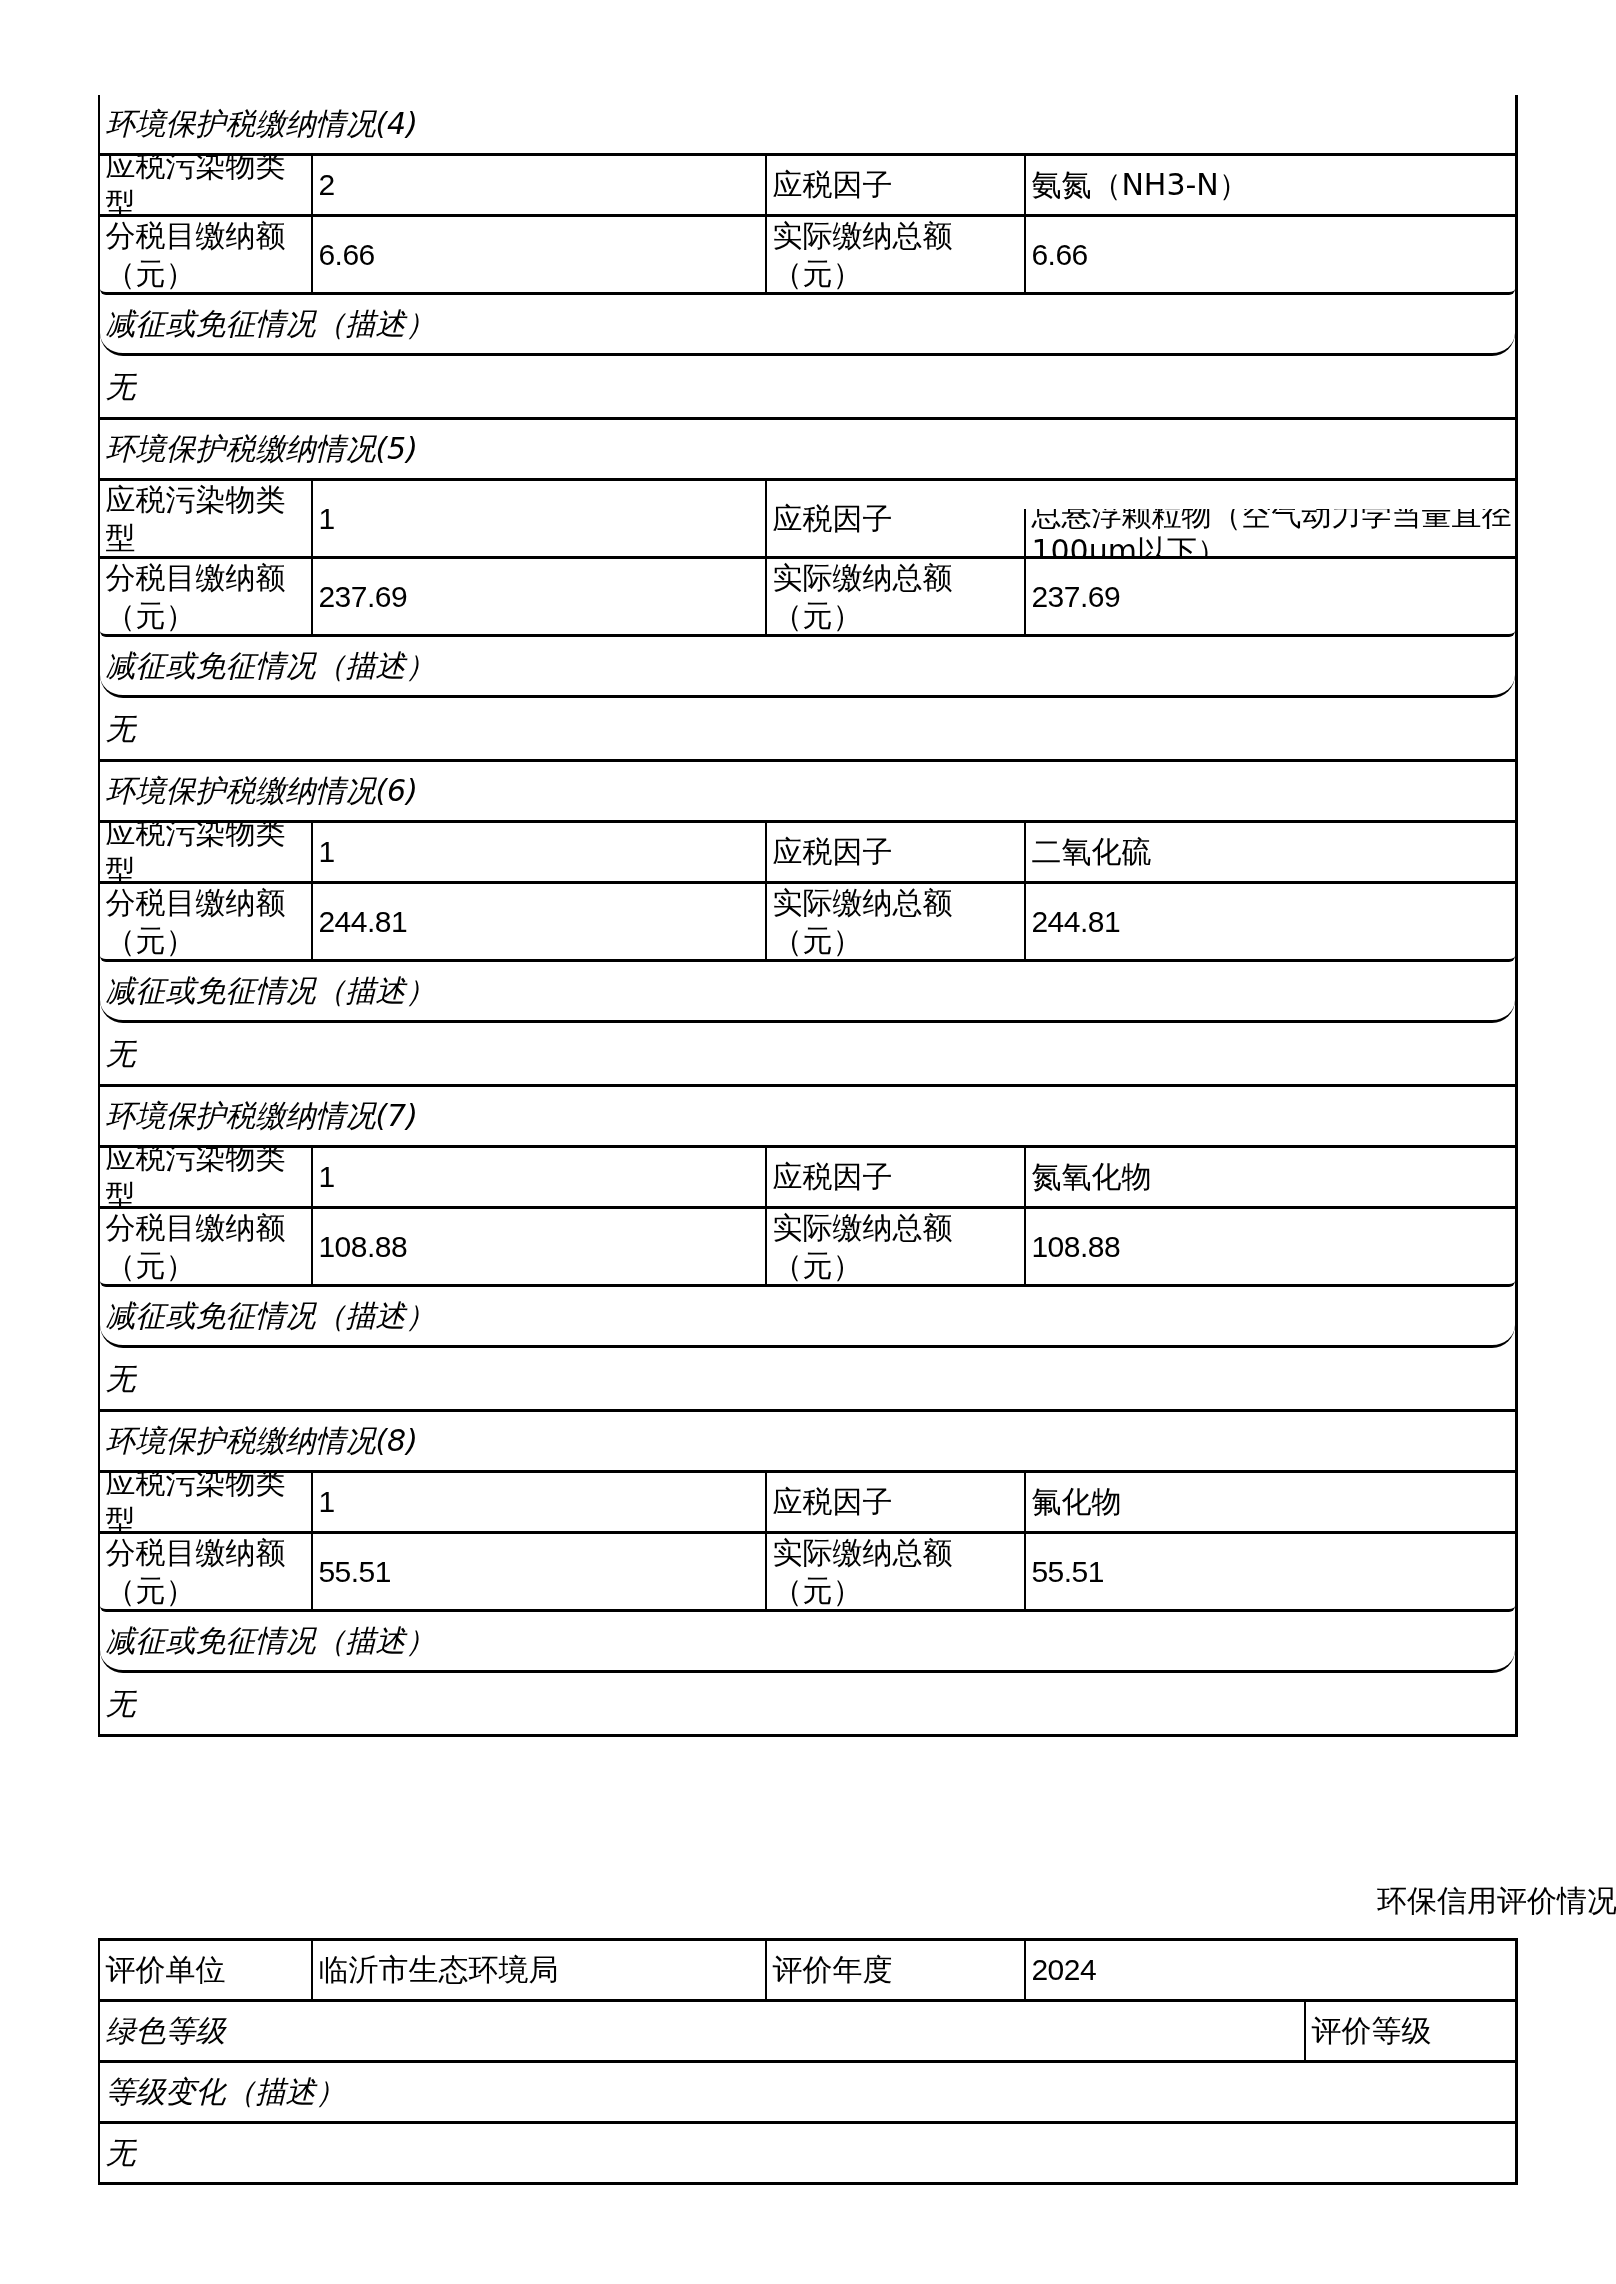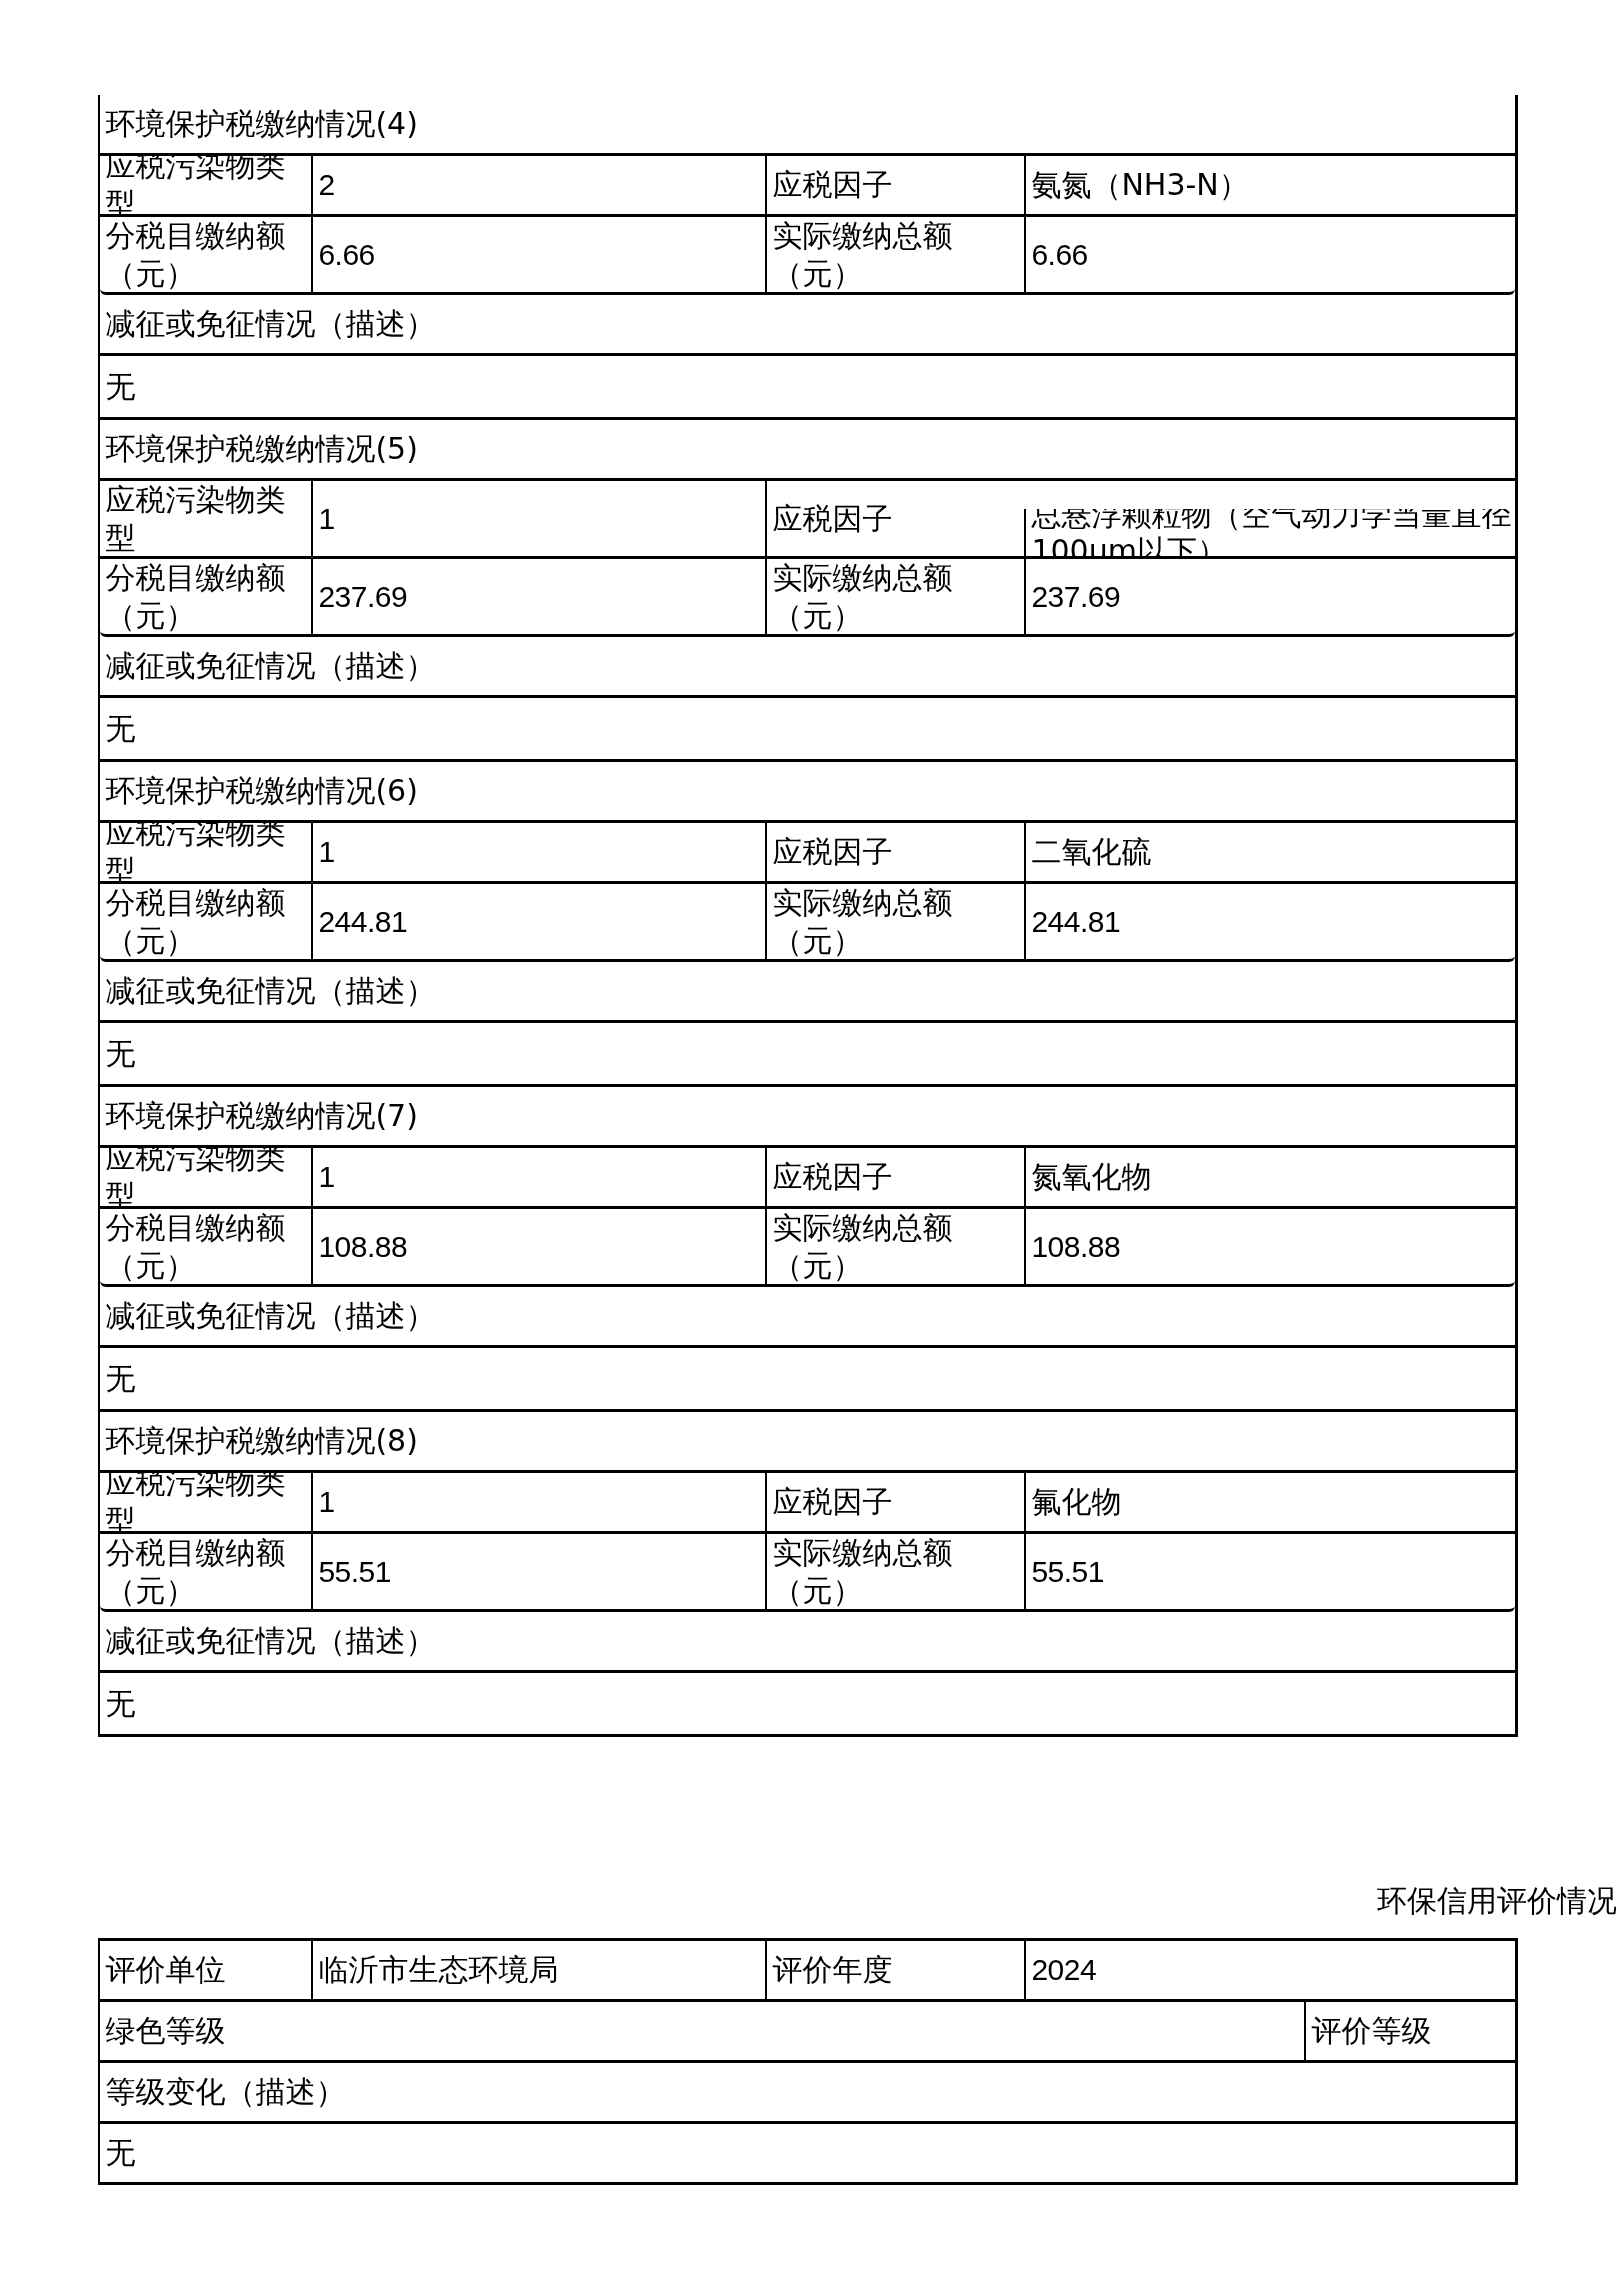--- a/index.html
+++ b/index.html
@@ -6,26 +6,26 @@
   body { width:1617px; height:2284px; position:relative; overflow:hidden;
          font-family:"DejaVu Sans","Liberation Sans",sans-serif; color:#000; }
   .tbl { position:absolute; left:98px; width:1420px; border-left:2.7px solid #000; border-right:3.8px solid #000; box-sizing:border-box; }
   .row { position:relative; border-bottom:3.3px solid #000; box-sizing:border-box; display:flex; }
   .cell { box-sizing:border-box; display:flex; align-items:center; padding-left:5.4px; font-size:30px; line-height:38px; overflow:hidden; }
   .cell + .cell { border-left:2.2px solid #000; }
   .c1 { width:211px; }
   .c2 { width:454px; }
   .c3 { width:259px;font-family:Liberation Serif, serif; }
   .c4 { flex:1; }
-  .full { flex:1; }
+  .full { flex:1;font-style:italic; }
   .num { font-family:"Liberation Sans","DejaVu Sans",sans-serif; font-size:30px; letter-spacing:-0.5px; }
   .h-title { height:61px; }
   .h-poll { height:61px; }
   .h-amt { height:78px;border-radius:6px; }
-  .h-red { height:61px; }
+  .h-red { height:61px;border-radius:23px; }
   .h-none { height:64px; }
   .h-poll-tall { height:78px; }
   .section-title { position:absolute; left:0; width:1617px; text-align:right; font-size:30px; top:1881px; }
   .tbl2 { top:1938px; border-top:3.3px solid #000; }
   .h2 { height:61px; }
 </style>
 </head>
 <body>
 
 <div class="tbl" style="top:95px;">

